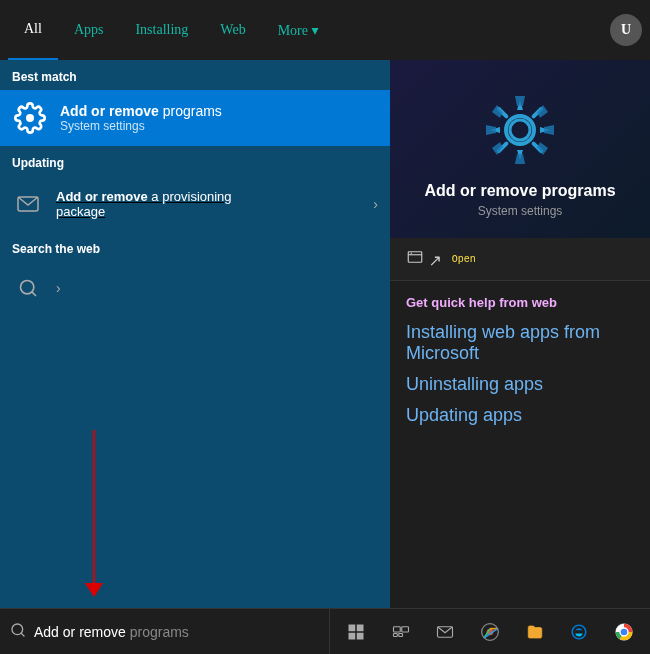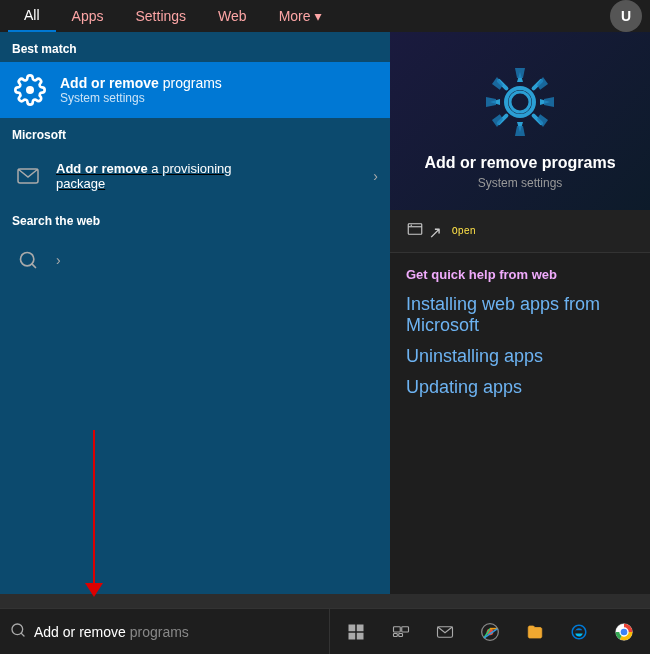--- a/index.html
+++ b/index.html
@@ -8,28 +8,29 @@
       height: 654px;
       background: #2d2d2d;
       font-family: 'Segoe UI', Arial, sans-serif;
       overflow: hidden;
       position: relative;
     }
 
     
     .top-nav {
       display: flex;
-      align-items: flex-start;
+      align-items: center;
       background: #1e1e1e;
-      height: 32px;
+      height: 60px;
       padding: 0 8px;
       position: relative;
+      font-family: Liberation Serif, serif;
     }
     .nav-tab {
-      color: #fca5a5;
+      color: #14b8a6;
       font-size: 14px;
       padding: 0 16px;
       height: 100%;
       display: flex;
       align-items: center;
       cursor: pointer;
       position: relative;
     }
     .nav-tab.active {
       color: #fff;
@@ -341,21 +342,21 @@
 <div class="arrow-annotation"></div>
 
 <div class="top-nav">
   <div class="nav-tab active">
     <span>All</span>
   </div>
   <div class="nav-tab">
     <span>Apps</span>
   </div>
   <div class="nav-tab">
-    <span>Settings</span>
+    <span>Installing</span>
   </div>
   <div class="nav-tab">
     <span>Web</span>
   </div>
   <div class="nav-tab nav-more">
     <span>More ▾</span>
   </div>
   <div class="nav-user">
     <span>U</span>
   </div>
@@ -376,21 +377,21 @@
         </svg>
       </div>
       <div class="best-match-text">
         <div class="best-match-title">
           <span class="highlight-bold">Add or remove</span> programs
         </div>
         <div class="best-match-subtitle">System settings</div>
       </div>
     </div>
 
-    <div class="section-label">Microsoft</div>
+    <div class="section-label">Updating</div>
 
     <div class="settings-item">
       <div class="settings-item-icon">
 
         <svg width="24" height="24" viewBox="0 0 24 24" fill="none" xmlns="http://www.w3.org/2000/svg">
           <rect x="2" y="5" width="20" height="14" rx="2" stroke="#aaa" stroke-width="1.5"></rect>
           <polyline points="2,5 12,13 22,5" stroke="#aaa" stroke-width="1.5" fill="none"></polyline>
         </svg>
       </div>
       <div class="settings-item-text">

